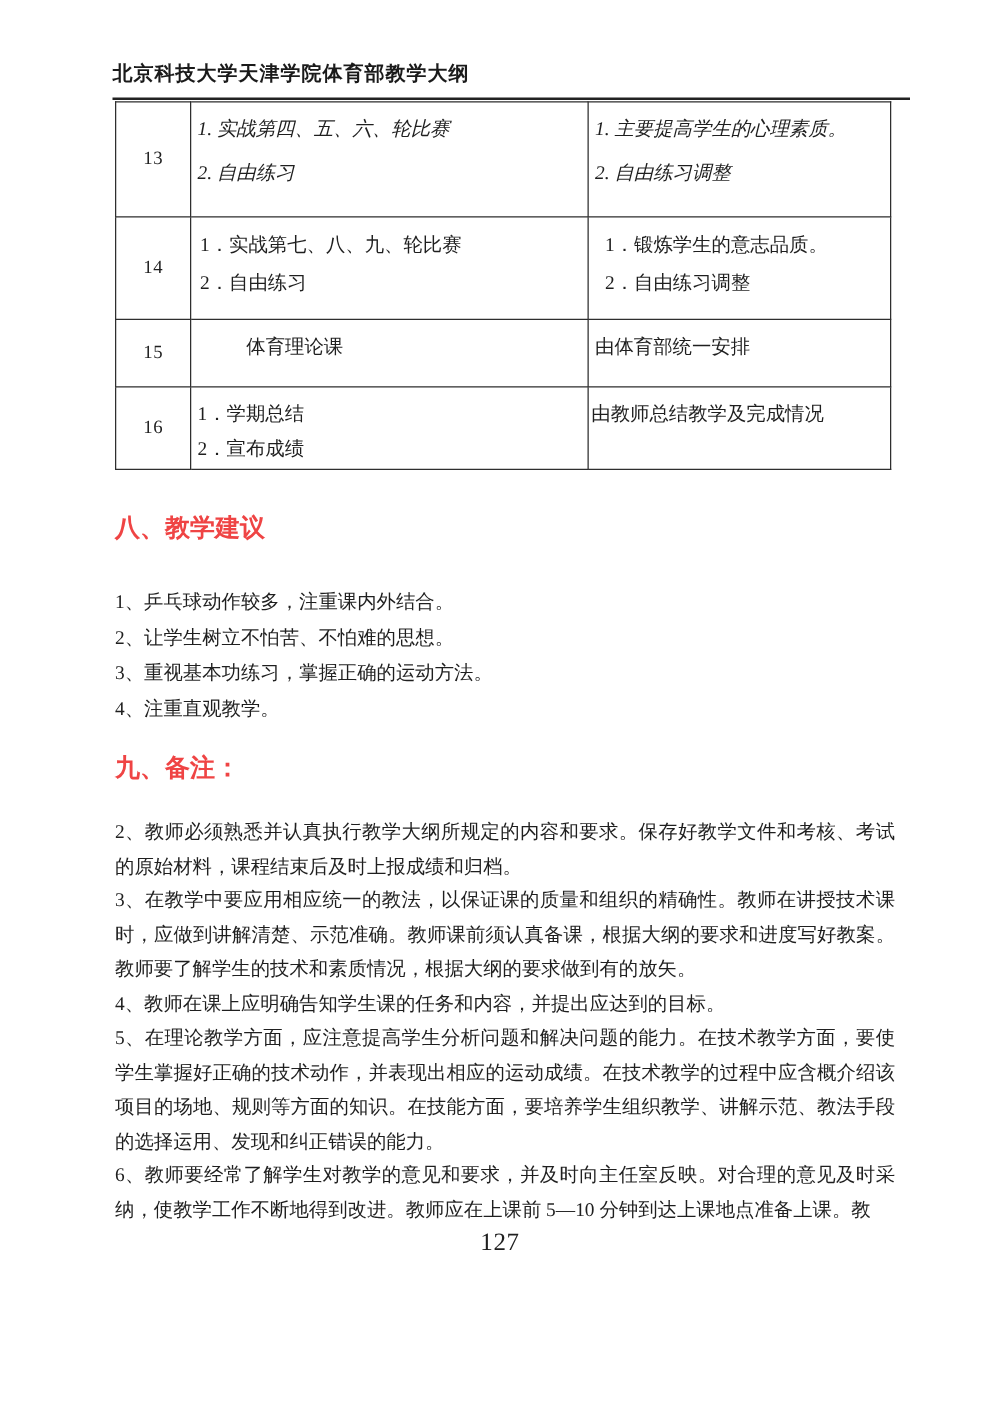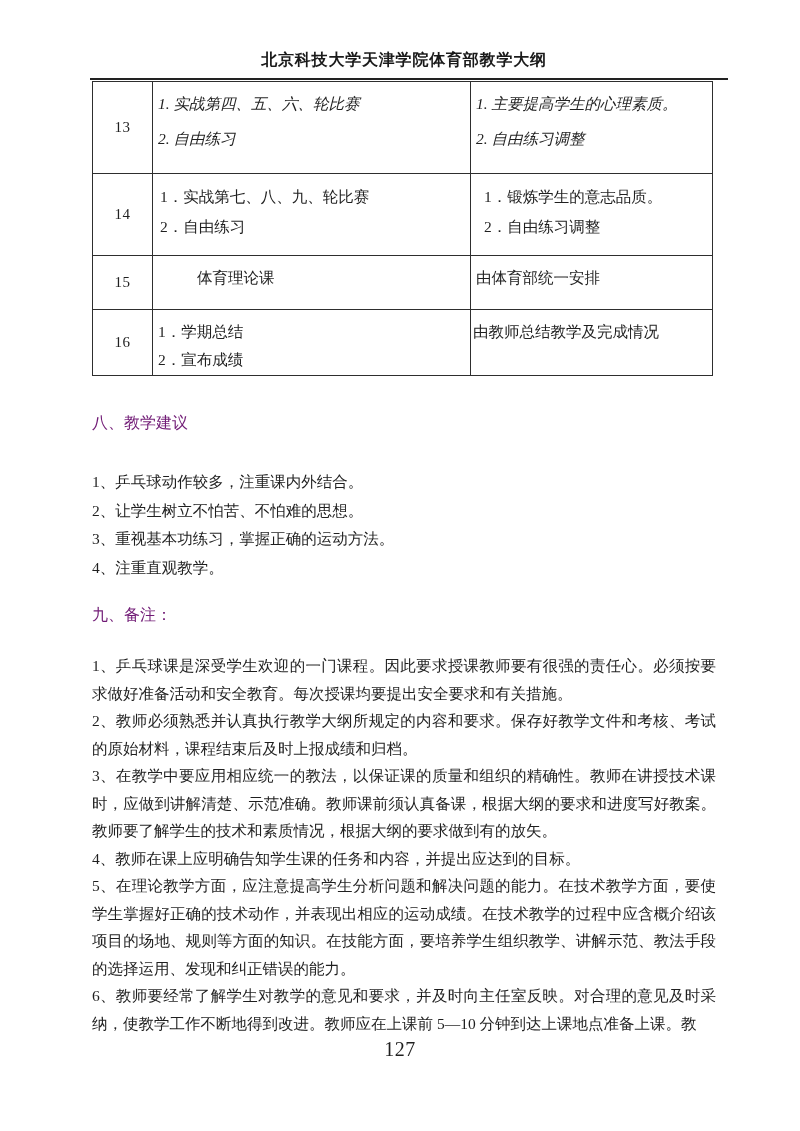--- a/index.html
+++ b/index.html
@@ -12,21 +12,21 @@
   }
   .page {
     position: relative;
     width: 800px; height: 1131px;
     background: #ffffff;
     overflow: hidden;
   }
   
   .header { margin: 0 72px 0 90px; padding-top: 50px; }
   .header-text {
-    text-align: center;
+    text-align: left;
     font-weight: bold;
     font-size: 16px;
     letter-spacing: 0.8px;
     line-height: 20px;
     padding-right: 10px;
     color: #1a1a1a;
   }
   .header-rule { border-bottom: 2px solid #222222; margin-top: 8px; }
   
   table.sched {
@@ -58,24 +58,24 @@
   .r16 td.cell div { line-height: 28px; }
   .r14 td.cell { padding-top: 8px; padding-left: 7px; }
   .r14 td.right-cell { padding-left: 13px; }
   .r15 td.cell { padding-top: 9px; }
   .r15 td.left-cell { padding-left: 44px; }
   .r16 td.cell { padding-top: 8px; }
   .r16 td.right-cell { padding-left: 2px; }
   
   .h8, .h9 {
     margin-left: 92px;
-    font-size: 16px;
-    font-weight: normal;
+    font-size: 20px;
+    font-weight: bold;
     line-height: 22px;
-    color: #701a75;
+    color: #ef4444;
   }
   .h8 { margin-top: 36px; }
   .h9 { margin-top: 22px; }
   .list {
     margin: 34px 84px 0 92px;
     font-size: 15.5px;
     line-height: 28.5px;
   }
   .paras {
     margin: 26px 84px 0 92px;
@@ -158,21 +158,20 @@
   <div class="list">
     <div>1、乒乓球动作较多，注重课内外结合。</div>
     <div>2、让学生树立不怕苦、不怕难的思想。</div>
     <div>3、重视基本功练习，掌握正确的运动方法。</div>
     <div>4、注重直观教学。</div>
   </div>
 
   <div class="h9">九、备注：</div>
 
   <div class="paras">
-    <p>1、乒乓球课是深受学生欢迎的一门课程。因此要求授课教师要有很强的责任心。必须按要求做好准备活动和安全教育。每次授课均要提出安全要求和有关措施。</p>
     <p>2、教师必须熟悉并认真执行教学大纲所规定的内容和要求。保存好教学文件和考核、考试的原始材料，课程结束后及时上报成绩和归档。</p>
     <p>3、在教学中要应用相应统一的教法，以保证课的质量和组织的精确性。教师在讲授技术课时，应做到讲解清楚、示范准确。教师课前须认真备课，根据大纲的要求和进度写好教案。教师要了解学生的技术和素质情况，根据大纲的要求做到有的放矢。</p>
     <p>4、教师在课上应明确告知学生课的任务和内容，并提出应达到的目标。</p>
     <p>5、在理论教学方面，应注意提高学生分析问题和解决问题的能力。在技术教学方面，要使学生掌握好正确的技术动作，并表现出相应的运动成绩。在技术教学的过程中应含概介绍该项目的场地、规则等方面的知识。在技能方面，要培养学生组织教学、讲解示范、教法手段的选择运用、发现和纠正错误的能力。</p>
     <p>6、教师要经常了解学生对教学的意见和要求，并及时向主任室反映。对合理的意见及时采纳，使教学工作不断地得到改进。教师应在上课前 5—10 分钟到达上课地点准备上课。教</p>
   </div>
 
   <div class="pageno">127</div>
 
 </div>

